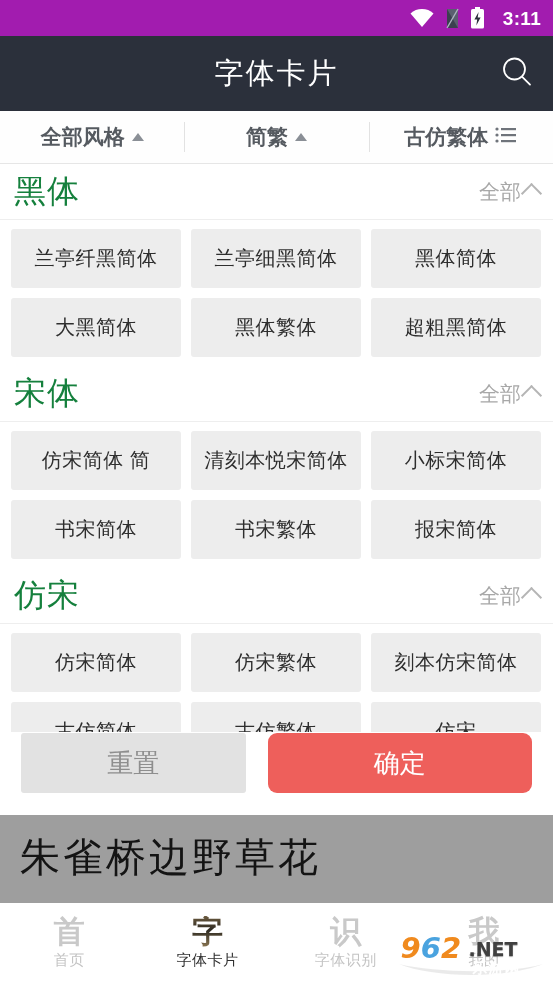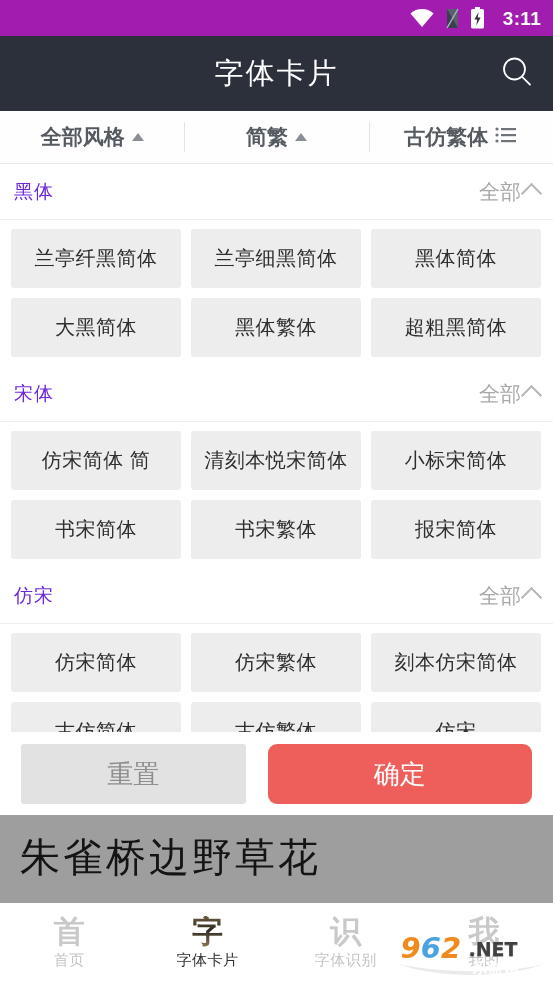--- a/index.html
+++ b/index.html
@@ -58,41 +58,41 @@
 
   
   .content {
     position:absolute; top:164px; left:0; right:0; bottom:251px;
     overflow:hidden; background:#fff;
   }
   .section-head {
     height:56px; display:flex; align-items:center; padding:0 14px;
     border-bottom:1px solid #eeeeee; justify-content:space-between;
   }
-  .section-title { font-size:19px; color:#6d28d9; letter-spacing:1px; }
+  .section-title { font-size:32px; color:#15803d; letter-spacing:1px; }
   .section-all { display:flex; align-items:center; gap:3px; color:#a8a8a8; font-size:21px; }
   .chevron-up {
     width:15px;height:15px;border-left:2px solid #b5b5b5;border-top:2px solid #b5b5b5;
     transform:rotate(45deg); display:inline-block; margin-bottom:-4px;
   }
   .grid {
     display:grid; grid-template-columns:repeat(3,170px);
     gap:10px; padding:9px 5px 0 11px;
   }
   .font-chip {
     height:59px; background:#ededed; border-radius:3px;
     display:flex; align-items:center; justify-content:center;
     font-size:20px; color:#2e2e2e; letter-spacing:0.5px; white-space:nowrap;
   }
   .grid-tight { padding-bottom:9px; }
 
   
   .actionbar {
     position:absolute; left:0; right:0; bottom:168px; height:83px;
-    background:#ffffff; display:flex; align-items:center;
+    background:#ffffff; display:flex; align-items:flex-start;
     padding:0 21px; gap:22px; border-top:1px solid #fff;
   }
   .btn-reset {
     width:253px; height:60px; background:#e2e2e2; border-radius:3px;
     display:flex; align-items:center; justify-content:center;
     color:#8e8e8e; font-size:26px;
   }
   .btn-confirm {
     width:298px; height:60px; background:#ee5f5b; border-radius:9px;
     display:flex; align-items:center; justify-content:center;

